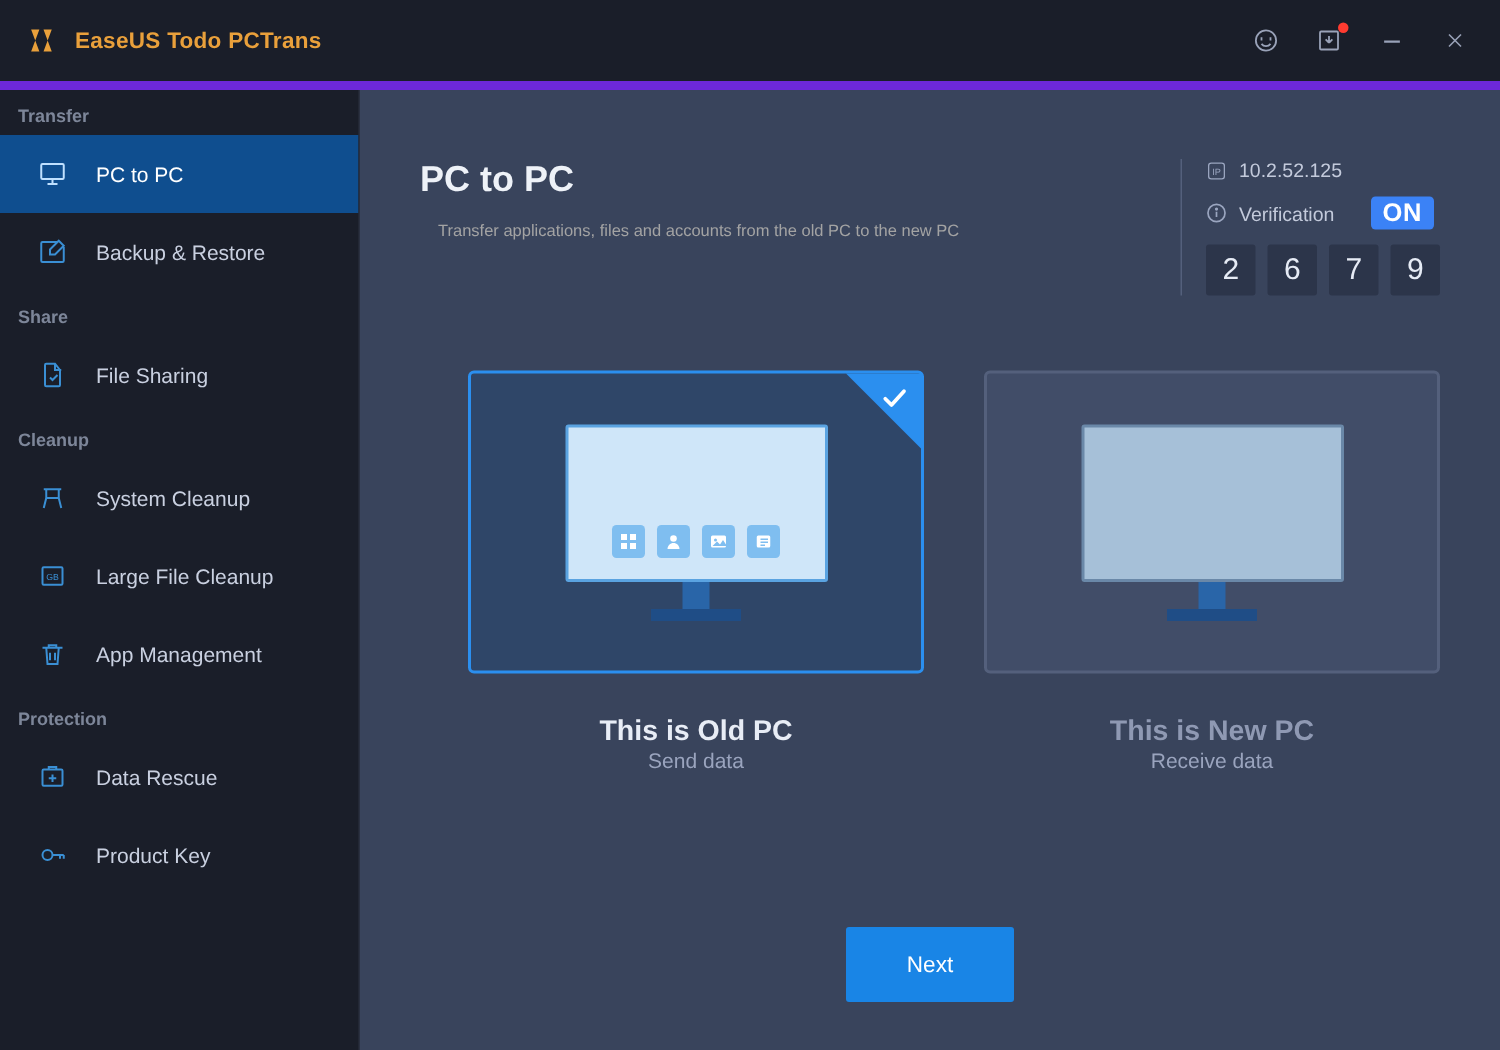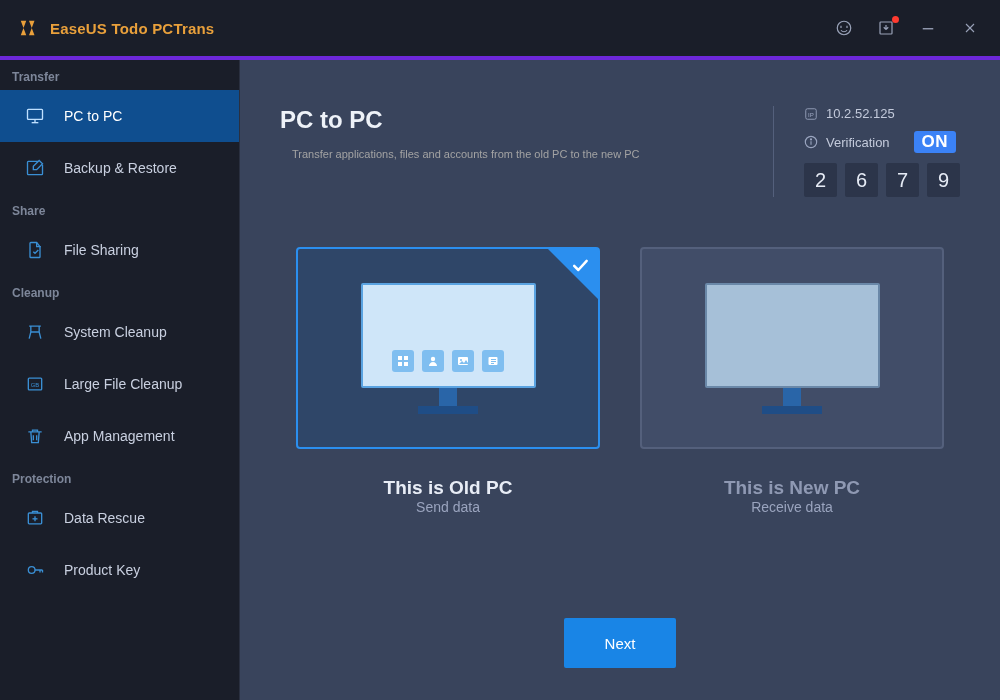--- a/index.html
+++ b/index.html
@@ -1,43 +1,43 @@
 <!DOCTYPE html>
 <html><head>
 <meta charset="utf-8">
 <style>
   * { margin:0; padding:0; box-sizing:border-box; font-family: -apple-system, "Segoe UI", Arial, sans-serif; }
   body { width:1000px; height:700px; overflow:hidden; background:#0e1219; }
-  .titlebar { height:60px; background:#1a1e29; display:flex; align-items:center; padding:0 20px 0 18px; border-bottom:4px solid #6d28d9; }
+  .titlebar { height:60px; background:#1a1e29; display:flex; align-items:center; padding:0 20px 0 18px; border-bottom:6px solid #6d28d9; }
   .logo { display:flex; align-items:center; gap:10px; }
   .logo-mark { width:22px; height:22px; display:flex; align-items:center; justify-content:center; }
   .app-name { color:#e9a03b; font-size:15px; font-weight:600; letter-spacing:0.2px; }
   .win-controls { margin-left:auto; display:flex; align-items:center; gap:22px; }
   .win-controls .ico { width:20px; height:20px; color:#99a2b8; display:flex; align-items:center; justify-content:center; cursor:pointer; }
   .notif-wrap { position:relative; }
   .notif-dot { position:absolute; top:-2px; right:-3px; width:7px; height:7px; background:#ff3b30; border-radius:50%; }
   .main { display:flex; height:640px; }
   .sidebar { width:240px; background:#1a1e29; border-right:1px solid #2a3040; overflow-y:auto; }
   .section-label { color:#7d8699; font-size:12px; padding:10px 0 6px 12px; font-weight:700; }
   .nav-item { display:flex; align-items:center; height:52px; padding-left:24px; gap:18px; color:#c9d0e0; font-size:14px; cursor:pointer; }
   .nav-item.active { background:#0f4e8f; color:#ffffff; }
   .nav-item .nico { width:22px; height:22px; display:flex; align-items:center; justify-content:center; color:#3a8fd4; flex-shrink:0; }
   .nav-item.active .nico { color:#bfe0ff; }
   .content { flex:1; background:#39445c; position:relative; padding:46px 40px 30px 40px; }
   .header-row { display:flex; align-items:flex-start; justify-content:space-between; }
   .header-left { max-width:500px; }
   .page-title { color:#eef2f8; font-size:24px; font-weight:600; margin-bottom:12px; }
   .page-sub { color:#a3a3a3; font-size:11px; line-height:1.55;margin-left:12px; }
-  .header-right { border-left:1px solid #54607c; padding-left:30px; margin-left:20px; }
+  .header-right { border-left:1px solid #54607c; padding-left:16px; margin-left:20px; }
   .ip-row, .ver-row { display:flex; align-items:center; gap:8px; color:#c3cadb; font-size:13px; margin-bottom:10px; }
   .mini-icon { width:14px; height:14px; display:flex; align-items:center; justify-content:center; color:#9aa5bf; }
   .toggle-on { background:#3b82f6; color:#fff; font-size:17px; font-weight:700; padding:1px 8px; border-radius:3px; margin-left:16px; letter-spacing:0.5px;}
   .code-row { display:flex; gap:8px; margin-top:6px; }
   .digit { width:33px; height:34px; background:#2c354a; color:#e6ebf5; display:flex; align-items:center; justify-content:center; font-size:20px; font-weight:500; border-radius:2px; }
-  .cards { display:flex; justify-content:center; gap:40px; margin-top:50px; }
+  .cards { display:flex; justify-content:flex-end; gap:40px; margin-top:50px; }
   .card { width:304px; text-align:center; cursor:pointer; }
   .card-box { height:202px; border:2px solid #54607c; border-radius:4px; background:#414d68; position:relative; display:flex; align-items:center; justify-content:center; }
   .card.selected .card-box { border-color:#2b8fef; background:#2f4668; }
   .check-corner { position:absolute; top:0; right:0; width:0; height:0; border-left:50px solid transparent; border-top:50px solid #2b8fef; display:none; }
   .card.selected .check-corner { display:block; }
   .check-glyph { position:absolute; top:6px; right:8px; color:#fff; display:none; }
   .card.selected .check-glyph { display:block; }
   .monitor { width:175px; }
   .screen { height:105px; background:#cfe6f9; border:2px solid #5aa3e1; border-radius:2px; display:flex; flex-direction:column; justify-content:flex-end; align-items:center; padding-bottom:14px; position:relative; }
   .card:not(.selected) .screen { background:#a6c0d8; border-color:#6a88a8; }

